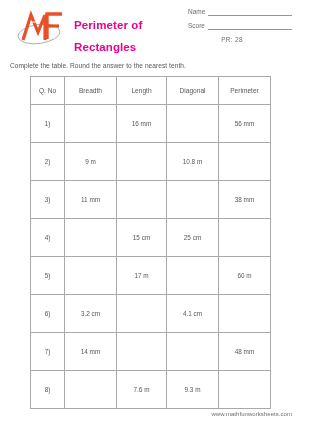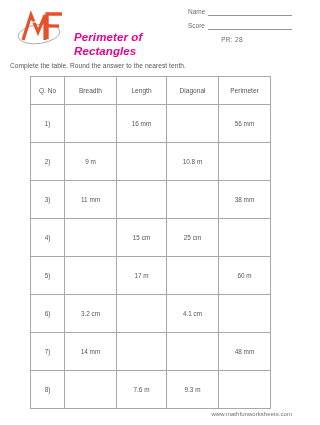--- a/index.html
+++ b/index.html
@@ -14,23 +14,23 @@
   
   .header{
     position:relative;height:56px;
     display:flex;align-items:flex-start;
   }
   .logo-wrap{
     position:absolute;left:14px;top:8px;width:56px;height:40px;
   }
   .logo-wrap svg{display:block;}
   .title{
-    position:absolute;left:74px;top:30px;width:125px;
-    font-size:11.5px;font-weight:bold;font-style:italic;
-    color:#ec008c;letter-spacing:.1px;line-height:14px;
+    position:absolute;left:74px;top:14px;width:125px;
+    font-size:11.5px;font-weight:bold;
+    color:#ec008c;letter-spacing:.1px;line-height:22px;
   }
   .namebox{
     position:absolute;right:8px;top:8px;width:104px;
     font-size:6.5px;color:#6d6e71;
   }
   .nm-row{display:flex;align-items:flex-end;margin-bottom:6px;}
   .nm-lab{white-space:nowrap;margin-right:3px;line-height:8px;}
   .nm-line{flex:1;border-bottom:1px solid #939598;height:7px;}
   .pr-code{
     text-align:center;font-size:6.5px;color:#6d6e71;

